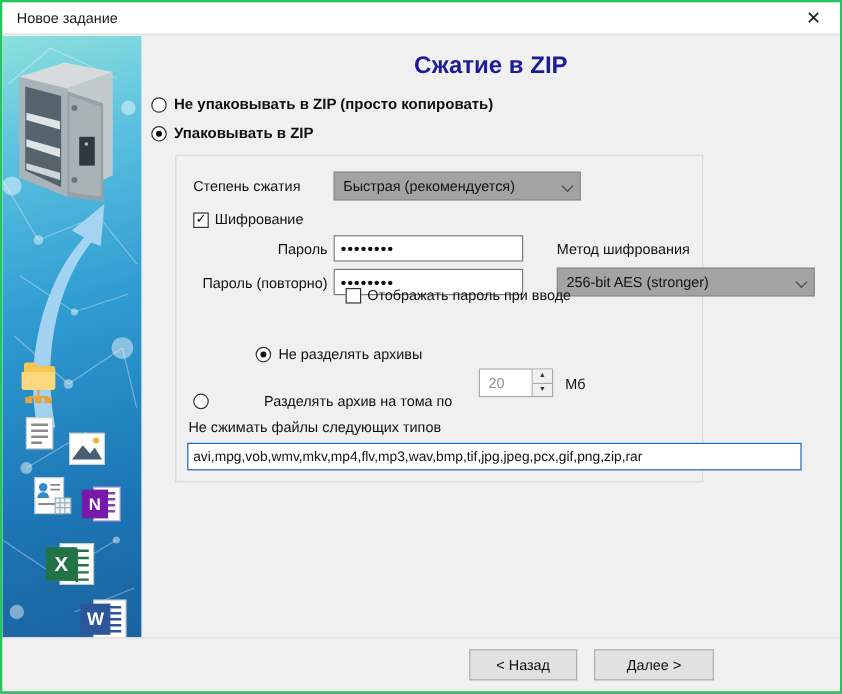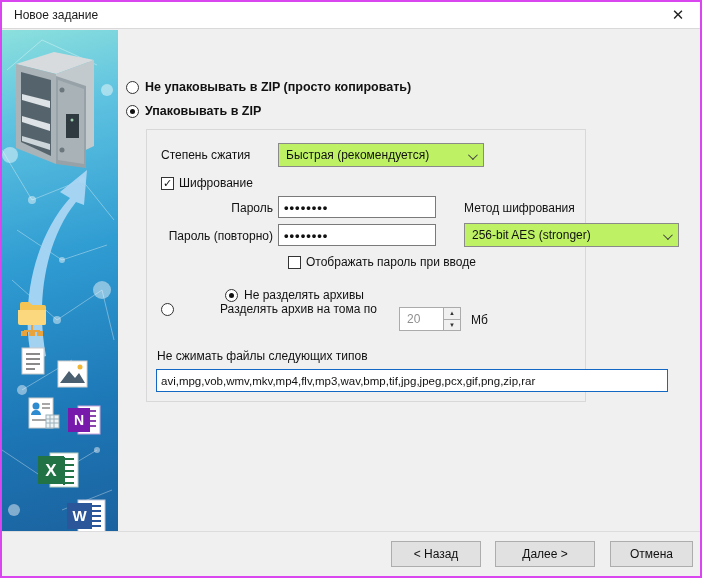--- a/index.html
+++ b/index.html
@@ -1,17 +1,17 @@
 <!DOCTYPE html>
 <html><head>
 <meta charset="utf-8">
 <style>
   html,body{margin:0;padding:0;background:#555;}
   *{box-sizing:border-box;font-family:"Liberation Sans",sans-serif;}
-  .window{position:relative;width:702px;height:578px;margin:0 auto;border:2px solid #d946ef;background:#f0f0f0;overflow:hidden;}
+  .window{position:relative;width:702px;height:578px;margin:0 auto;border:2px solid #22c55e;background:#f0f0f0;overflow:hidden;}
   .abs{position:absolute;}
 
   
   .titlebar{position:absolute;left:0;top:0;right:0;height:27px;background:#fff;border-bottom:1px solid #d9d9d9;display:flex;align-items:center;}
   .titlebar .title{font-size:12px;color:#1a1a1a;padding-left:12px;}
   .close-btn{position:absolute;right:0;top:0;width:44px;height:26px;display:flex;align-items:center;justify-content:center;font-size:15px;color:#222;cursor:pointer;}
 
   
   .sidebar{position:absolute;left:0;top:28px;width:116px;height:503px;overflow:hidden;
     background:linear-gradient(165deg,#8ce0dd 0%,#5ec2e0 18%,#2f9cd2 45%,#1d77b6 75%,#1b629f 100%);}
@@ -26,21 +26,21 @@
   .radio{width:13px;height:13px;border-radius:50%;border:1px solid #333;background:#fff;position:relative;flex:0 0 13px;}
   .radio.checked::after{content:"";position:absolute;left:3px;top:3px;width:5px;height:5px;border-radius:50%;background:#111;}
   .radio-label{font-size:12px;color:#111;white-space:nowrap;}
   .radio-label.bold{font-weight:bold;font-size:12.5px;}
   .check-row{position:absolute;display:flex;align-items:center;gap:5px;height:16px;}
   .checkbox{width:13px;height:13px;border:1px solid #333;background:#fff;position:relative;flex:0 0 13px;font-size:11px;line-height:11px;text-align:center;color:#111;}
   .label{font-size:12px;color:#111;white-space:nowrap;}
 
   .groupbox{position:absolute;left:28px;top:99px;width:440px;height:273px;border:1px solid #d8d8d8;}
 
-  .combo{position:absolute;height:24px;background:#bef264;border:1px solid #8a8a8a;display:flex;align-items:center;padding:0 24px 0 7px;font-size:12px;color:#111;cursor:default;}
+  .combo{position:absolute;height:24px;background:#a3a3a3;border:1px solid #8a8a8a;display:flex;align-items:center;padding:0 24px 0 7px;font-size:12px;color:#111;cursor:default;}
   .combo .chev{position:absolute;right:8px;top:9px;width:7px;height:7px;border-right:1px solid #444;border-bottom:1px solid #444;transform:rotate(45deg) translateY(-2px);}
   .textfield{position:absolute;height:22px;border:1px solid #7a7a7a;background:#fff;font-size:12px;color:#111;padding:0 5px;outline:none;}
   .textfield.pw{font-size:13px;font-weight:bold;letter-spacing:1px;}
   .textfield.focus-blue{border:1px solid #1368c4;height:23px;font-size:11.5px;padding:0 4px;}
 
   .spinner{position:absolute;width:62px;height:24px;border:1px solid #ababab;background:#fff;display:flex;}
   .spinner .val{flex:1;font-size:12px;color:#8f8f8f;display:flex;align-items:center;padding-left:7px;}
   .spinbtns{width:17px;display:flex;flex-direction:column;border-left:1px solid #ababab;}
   .spinbtn{flex:1;display:flex;align-items:center;justify-content:center;font-size:6px;color:#333;background:#f0f0f0;cursor:pointer;}
   .spinbtn + .spinbtn{border-top:1px solid #ababab;}
@@ -182,20 +182,21 @@
         <line x1="15" y1="18" x2="34" y2="18"></line>
           <line x1="15" y1="23" x2="34" y2="23"></line>
           <line x1="15" y1="28" x2="34" y2="28"></line>
       </g>
       <rect x="0" y="5" width="25" height="26" fill="#2b579a"></rect>
       <text x="12.5" y="23" text-anchor="middle" font-size="15" font-weight="bold" fill="#ffffff" font-family="Liberation Sans,sans-serif">W</text>
     </svg>
   </div>
 
   <div class="main">
+    <div class="page-title">Сжатие в ZIP</div>
 
     <div class="radio-row" style="left:8px;top:49px;">
       <span class="radio"></span>
       <span class="radio-label bold">Не упаковывать в ZIP (просто копировать)</span>
     </div>
     <div class="radio-row" style="left:8px;top:73px;">
       <span class="radio checked"></span>
       <span class="radio-label bold">Упаковывать в ZIP</span>
     </div>
 
@@ -216,46 +217,45 @@
       <input class="textfield pw" style="left: 131px; top: 66px; width: 158px;" type="text" value="••••••••">
       <div class="label abs" style="left:317px;top:71px;">Метод шифрования</div>
 
       <div class="label abs" style="left:8px;top:99px;width:118px;text-align:right;">Пароль (повторно)</div>
       <input class="textfield pw" style="left: 131px; top: 94px; width: 158px;" type="text" value="••••••••">
       <div class="combo" style="left:317px;top:93px;width:215px;">
         <span>256-bit  AES (stronger)</span>
         <span class="chev"></span>
       </div>
 
-      <div class="check-row" style="left:141px;top:124px;">
+      <div class="check-row" style="left:141px;top:108px;">
         <span class="checkbox"></span>
         <span class="label">Отображать пароль при вводе</span>
       </div>
 
-      <div class="radio-row" style="left:30px;top:157px;padding-left:48px;">
+      <div class="radio-row" style="left:18px;top:157px;padding-left:48px;">
         <span class="radio checked"></span>
         <span class="radio-label">Не разделять архивы</span>
       </div>
-      <div class="radio-row" style="left:14px;top:171px;gap:46px;">
+      <div class="radio-row" style="left:14px;top:196px;gap:46px;">
         <span class="radio"></span>
         <span class="radio-label">Разделять архив на тома по</span>
       </div>
       <div class="spinner" style="left:252px;top:177px;">
         <span class="val">20</span>
         <span class="spinbtns">
           <span class="spinbtn">▲</span>
           <span class="spinbtn">▼</span>
         </span>
       </div>
       <div class="label abs" style="left:324px;top:183px;">Мб</div>
 
       <div class="label abs" style="left:10px;top:219px;">Не сжимать файлы следующих типов</div>
       <input class="textfield focus-blue" style="left: 9px; top: 239px; width: 512px;" type="text" value="avi,mpg,vob,wmv,mkv,mp4,flv,mp3,wav,bmp,tif,jpg,jpeg,pcx,gif,png,zip,rar">
     </div>
   </div>
 
   <div class="bottombar">
     <div class="btn" style="left:389px;width:90px;">&lt; Назад</div>
     <div class="btn" style="left:493px;width:100px;">Далее &gt;</div>
-    <div class="btn" style="left:608px;width:83px;">Отмена</div>
   </div>
 
 </div>
 
 </body></html>

